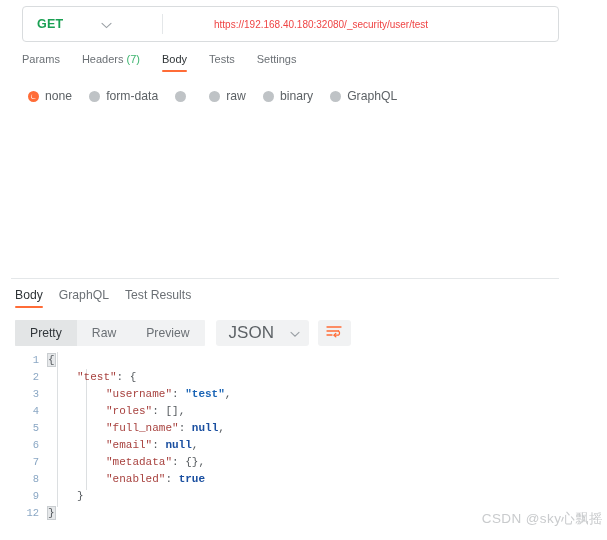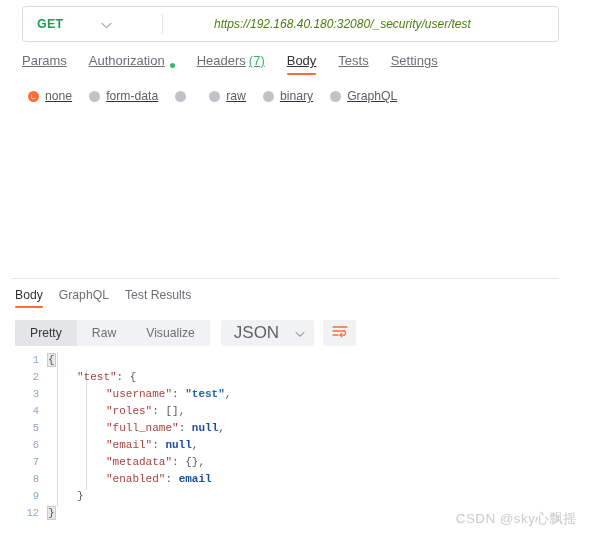--- a/index.html
+++ b/index.html
@@ -56,46 +56,44 @@
   .method-divider {
     width: 1px;
     background: #e4e7e9;
     margin: 7px 0;
   }
   .url-input {
     flex: 1;
     display: flex;
     align-items: center;
     padding-left: 15px;
-    font-size: 12px;
-    color: #4d7c0f;
+    font-size: 10px;
+    color: #ef4444;
     overflow: hidden;
     white-space: nowrap;
-    font-style: italic;
   }
 
   
   .req-tabs {
     position: absolute;
     left: 22px;
     top: 53px;
     display: flex;
     align-items: flex-start;
     height: 26px;
   }
   .req-tab {
-    font-size: 13px;
+    font-size: 11px;
     color: #6b7075;
     margin-right: 22px;
     position: relative;
     white-space: nowrap;
     padding-bottom: 7px;
     display: flex;
     align-items: flex-end;
-    text-decoration: underline;
   }
   .req-tab.active {
     color: #2f3437;
   }
   .req-tab.active::after {
     content: "";
     position: absolute;
     left: 0;
     right: 0;
     bottom: 0;
@@ -116,21 +114,20 @@
     display: inline-block;
   }
 
   
   .body-types {
     position: absolute;
     left: 28px;
     top: 89px;
     display: flex;
     align-items: center;
-    text-decoration: underline;
   }
   .radio-item {
     display: flex;
     align-items: center;
     margin-right: 17px;
     white-space: nowrap;
   }
   .radio-dot {
     width: 11px;
     height: 11px;
@@ -310,21 +307,21 @@
   .guide {
     position: absolute;
     top: 0;
     width: 1px;
     background: #dcdfe1;
   }
 
   
   .watermark {
     position: absolute;
-    right: 30px;
+    right: 4px;
     bottom: 12px;
     font-size: 13.5px;
     color: #c9cbcd;
     white-space: nowrap;
     letter-spacing: 0.4px;
   }
 </style>
 </head>
 <body>
 
@@ -339,24 +336,20 @@
   </div>
   <div class="method-divider"></div>
   <div class="url-input" title="https://192.168.40.180:32080/_security/user/test">https://192.168.40.180:32080/_security/user/test</div>
 </div>
 
 <div class="req-tabs">
   <div class="req-tab">
     <span>Params</span>
   </div>
   <div class="req-tab">
-    <span>Authorization</span>
-    <span class="green-dot"></span>
-  </div>
-  <div class="req-tab">
     <span>Headers</span>
     <span class="tab-count">(7)</span>
   </div>
   <div class="req-tab active">
     <span>Body</span>
   </div>
   <div class="req-tab">
     <span>Tests</span>
   </div>
   <div class="req-tab">
@@ -401,21 +394,21 @@
   </div>
   <div class="res-tab">
     <span>Test Results</span>
   </div>
 </div>
 
 <div class="view-toolbar">
   <div class="segmented">
     <div class="seg-btn active">Pretty</div>
     <div class="seg-btn">Raw</div>
-    <div class="seg-btn">Visualize</div>
+    <div class="seg-btn">Preview</div>
   </div>
   <div class="format-select">
     <span class="format-label">JSON</span>
     <span>
       <svg width="10" height="7" viewBox="0 0 10 7">
           <path d="M1 1.3 L5 5.2 L9 1.3" stroke="#9aa0a5" stroke-width="1.1" fill="none" stroke-linecap="round"></path>
         </svg>
     </span>
   </div>
   <div class="wrap-btn">
@@ -459,21 +452,21 @@
     <div class="code-line">
       <div class="gutter">6</div>
       <div class="code-text" style="padding-left: 58px;"><span class="tok-key">"email"</span><span class="tok-punct">: </span><span class="tok-lit">null</span><span class="tok-punct">,</span></div>
     </div>
     <div class="code-line">
       <div class="gutter">7</div>
       <div class="code-text" style="padding-left: 58px;"><span class="tok-key">"metadata"</span><span class="tok-punct">: </span><span class="tok-brace">{}</span><span class="tok-punct">,</span></div>
     </div>
     <div class="code-line">
       <div class="gutter">8</div>
-      <div class="code-text" style="padding-left: 58px;"><span class="tok-key">"enabled"</span><span class="tok-punct">: </span><span class="tok-lit">email</span></div>
+      <div class="code-text" style="padding-left: 58px;"><span class="tok-key">"enabled"</span><span class="tok-punct">: </span><span class="tok-lit">true</span></div>
     </div>
     <div class="code-line">
       <div class="gutter">9</div>
       <div class="code-text" style="padding-left: 29px;"><span class="tok-brace">}</span></div>
     </div>
     <div class="code-line">
       <div class="gutter">12</div>
       <div class="code-text" style="padding-left: 0px;"><span class="tok-brace brace-hl">}</span></div>
     </div>
   </div>

